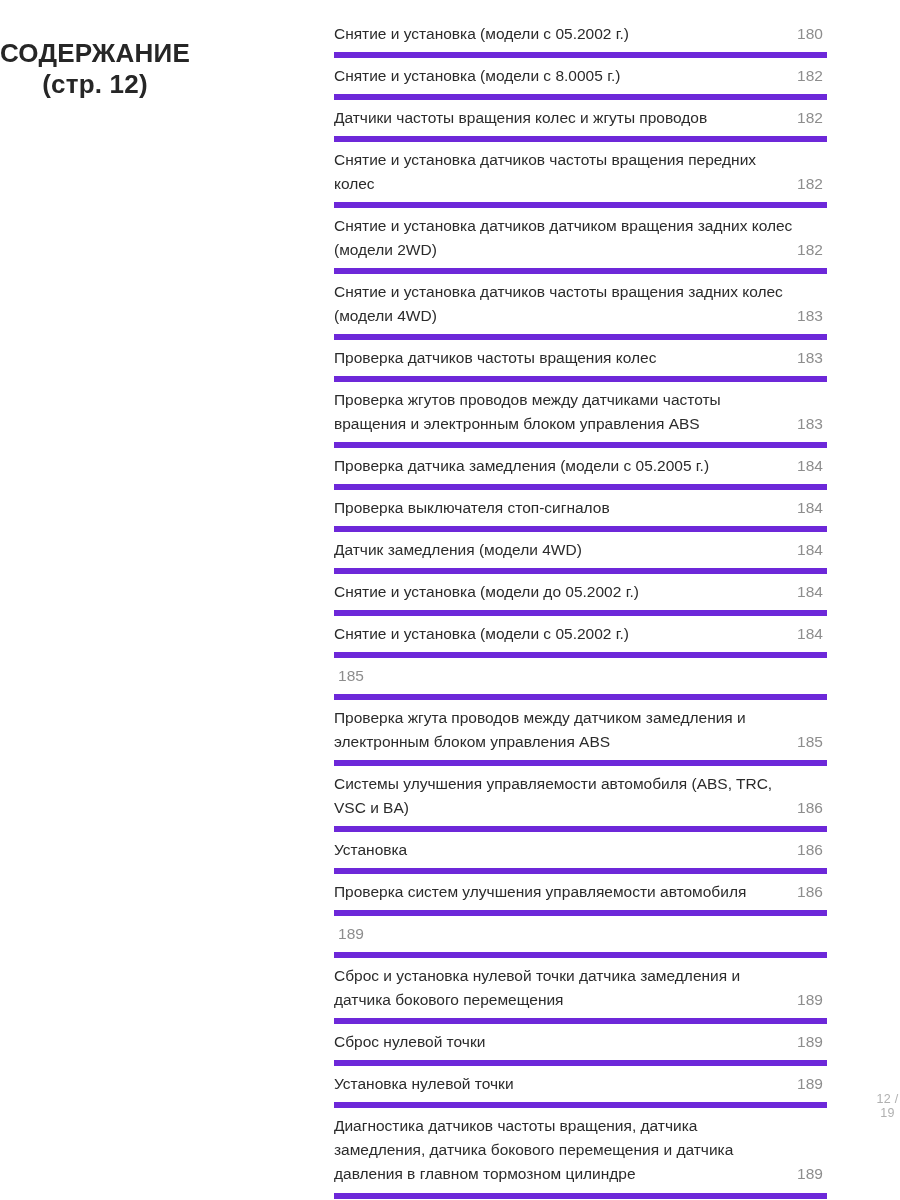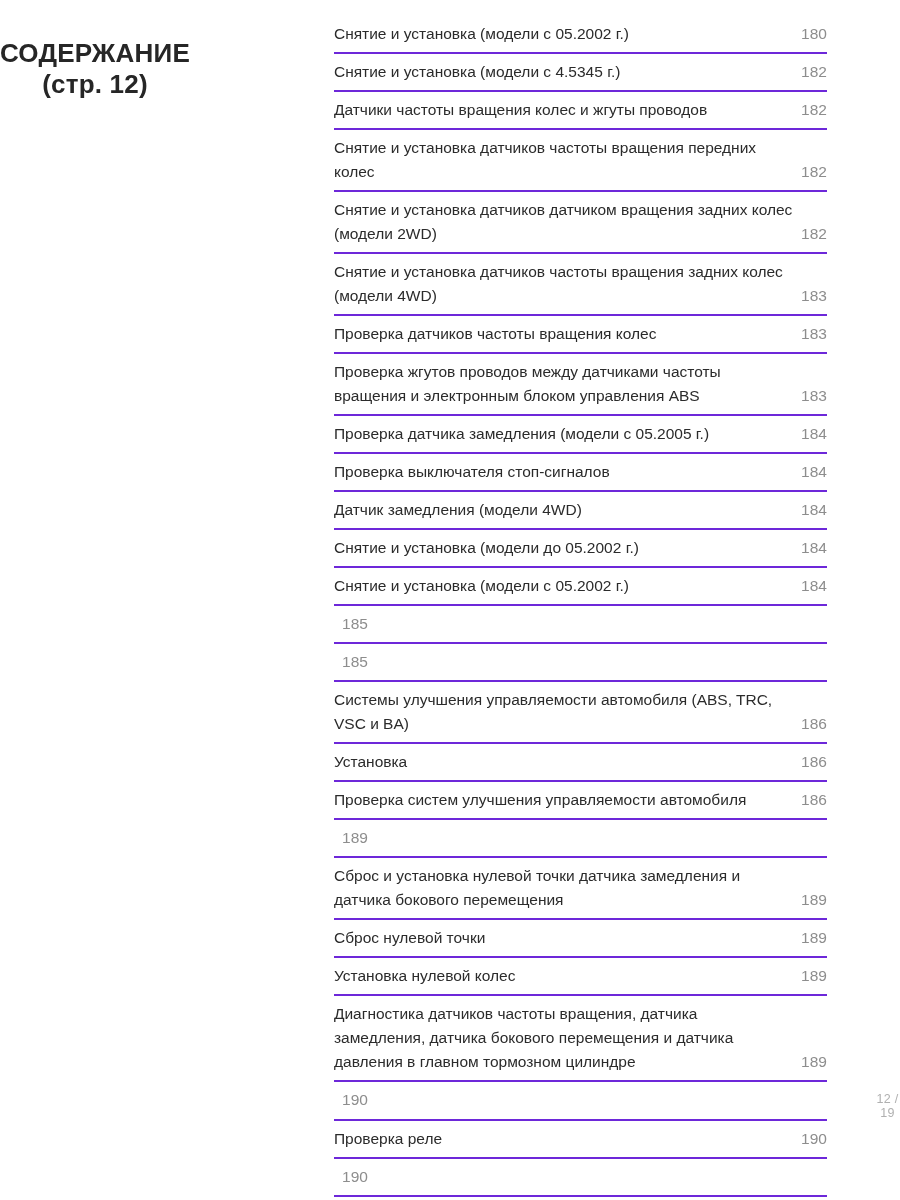--- a/index.html
+++ b/index.html
@@ -49,41 +49,41 @@
     margin: 0 48px;
     padding: 0;
     list-style: none;
     padding-top: 16px;
   }
 
   .toc-entry {
     display: flex;
     align-items: flex-end;
     justify-content: space-between;
-    border-bottom: 2px solid #6d28d9;
+    border-bottom: 6px solid #6d28d9;
     min-height: 33px;
     box-sizing: border-box;
     padding: 6px 0 6px 0;
   }
 
   .toc-entry .entry-title {
     font-size: 15.5px;
     line-height: 1.55;
     color: #2b2b2b;
     flex: 1 1 auto;
     text-align: left;
     word-break: normal;
   }
 
   .toc-entry .entry-page {
     font-size: 15.5px;
     line-height: 1.55;
     color: #8d8d8d;
     flex: 0 0 auto;
-    text-align: right;
+    text-align: center;
     min-width: 34px;
     white-space: nowrap;
   }
 
   
   .toc-entry.wrap .entry-title {
     max-width: 760px;
   }
 
   
@@ -104,21 +104,21 @@
   <h1 class="doc-title">СОДЕРЖАНИЕ (стр. 12)</h1>
 
   <div class="title-rule"></div>
 
   <ul class="toc" id="toc-list">
       <li class="toc-entry">
         <span class="entry-title">Снятие и установка (модели с 05.2002 г.)</span>
         <span class="entry-page">180</span>
       </li>
       <li class="toc-entry">
-        <span class="entry-title">Снятие и установка (модели с 4.5345 г.)</span>
+        <span class="entry-title">Снятие и установка (модели с 8.0005 г.)</span>
         <span class="entry-page">182</span>
       </li>
       <li class="toc-entry">
         <span class="entry-title">Датчики частоты вращения колес и жгуты проводов</span>
         <span class="entry-page">182</span>
       </li>
       <li class="toc-entry">
         <span class="entry-title">Снятие и установка датчиков частоты вращения передних колес</span>
         <span class="entry-page">182</span>
       </li>
@@ -155,20 +155,21 @@
         <span class="entry-page">184</span>
       </li>
       <li class="toc-entry">
         <span class="entry-title">Снятие и установка (модели с 05.2002 г.)</span>
         <span class="entry-page">184</span>
       </li>
       <li class="toc-entry">
         <span class="entry-page">185</span>
       </li>
       <li class="toc-entry wrap">
+        <span class="entry-title">Проверка жгута проводов между датчиком замедления и электронным блоком управления ABS</span>
         <span class="entry-page">185</span>
       </li>
       <li class="toc-entry">
         <span class="entry-title">Системы улучшения управляемости автомобиля (ABS, TRC, VSC и BA)</span>
         <span class="entry-page">186</span>
       </li>
       <li class="toc-entry">
         <span class="entry-title">Установка</span>
         <span class="entry-page">186</span>
       </li>
@@ -181,21 +182,21 @@
       </li>
       <li class="toc-entry">
         <span class="entry-title">Сброс и установка нулевой точки датчика замедления и датчика бокового перемещения</span>
         <span class="entry-page">189</span>
       </li>
       <li class="toc-entry">
         <span class="entry-title">Сброс нулевой точки</span>
         <span class="entry-page">189</span>
       </li>
       <li class="toc-entry">
-        <span class="entry-title">Установка нулевой колес</span>
+        <span class="entry-title">Установка нулевой точки</span>
         <span class="entry-page">189</span>
       </li>
       <li class="toc-entry wrap">
         <span class="entry-title">Диагностика датчиков частоты вращения, датчика замедления, датчика бокового перемещения и датчика давления в главном тормозном цилиндре</span>
         <span class="entry-page">189</span>
       </li>
       <li class="toc-entry">
         <span class="entry-page">190</span>
       </li>
       <li class="toc-entry">

